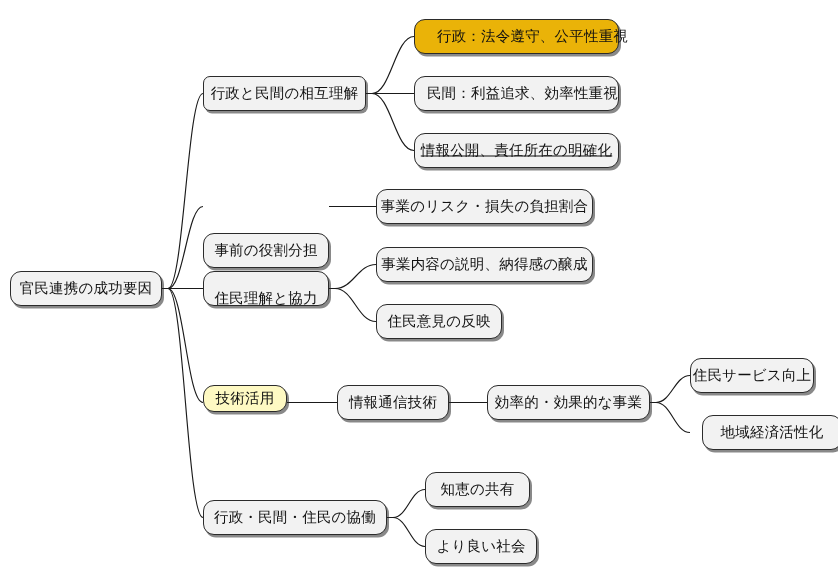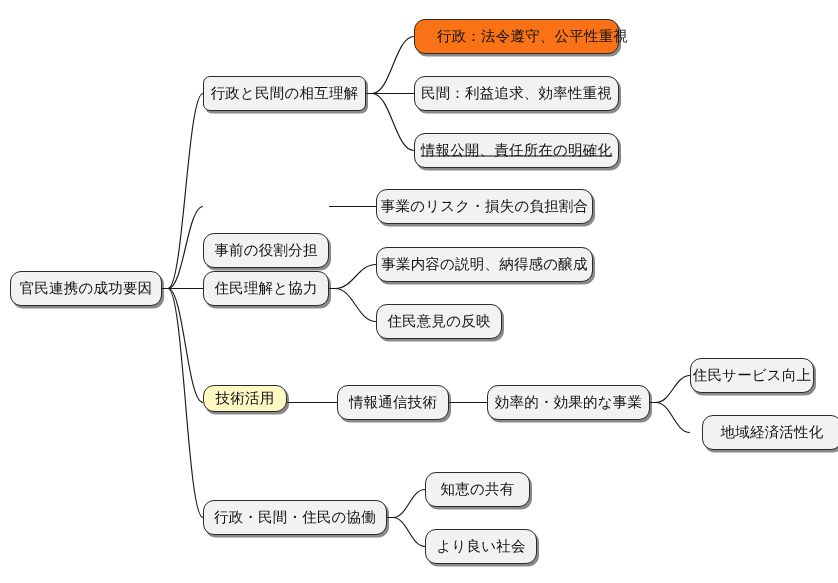--- a/index.html
+++ b/index.html
@@ -76,36 +76,36 @@
       <path d="M 387 517.5 L 393 517.5 C 407.4 517.5, 410.6 489.5, 425 489.5" class="edge" stroke="#1a1a1a"></path>
       <path d="M 387 517.5 L 393 517.5 C 407.4 517.5, 410.6 546.5, 425 546.5" class="edge" stroke="#1a1a1a"></path>
     </svg>
   <div id="nodes">
       <div class="node root" style="left: 10px; top: 271px; width: 152px; height: 35px; background: rgb(242, 242, 242); border-color: rgb(43, 43, 43); color: rgb(17, 17, 17);">
         <span class="node-label">官民連携の成功要因</span>
       </div>
       <div class="node leaf" style="left: 203px; top: 76px; width: 163px; height: 35px; background: rgb(242, 242, 242); border-color: rgb(43, 43, 43); color: rgb(17, 17, 17); border-radius: 7px;">
         <span class="node-label">行政と民間の相互理解</span>
       </div>
-      <div class="node leaf" style="left: 414px; top: 19px; width: 205px; height: 35px; background: #f97316; border-color: rgb(43, 43, 43); color: rgb(17, 17, 17); padding-left: 32px;">
+      <div class="node leaf" style="left: 414px; top: 19px; width: 205px; height: 35px; background: #eab308; border-color: rgb(43, 43, 43); color: rgb(17, 17, 17); padding-left: 32px;">
         <span class="node-label">行政：法令遵守、公平性重視</span>
       </div>
-      <div class="node leaf" style="left: 414px; top: 76px; width: 205px; height: 35px; background: rgb(242, 242, 242); border-color: rgb(43, 43, 43); color: rgb(17, 17, 17);">
+      <div class="node leaf" style="left: 414px; top: 76px; width: 205px; height: 35px; background: rgb(242, 242, 242); border-color: rgb(43, 43, 43); color: rgb(17, 17, 17); justify-content: flex-end;">
         <span class="node-label">民間：利益追求、効率性重視</span>
       </div>
       <div class="node leaf" style="left: 414px; top: 133px; width: 205px; height: 35px; background: rgb(242, 242, 242); border-color: rgb(43, 43, 43); color: rgb(17, 17, 17); text-decoration: underline;">
         <span class="node-label">情報公開、責任所在の明確化</span>
       </div>
       <div class="node leaf" style="left: 203px; top: 189px; width: 126px; height: 35px; background: rgb(242, 242, 242); border-color: rgb(43, 43, 43); color: rgb(17, 17, 17); margin-top: 44px;">
         <span class="node-label">事前の役割分担</span>
       </div>
       <div class="node leaf" style="left: 376px; top: 189px; width: 217px; height: 35px; background: rgb(242, 242, 242); border-color: rgb(43, 43, 43); color: rgb(17, 17, 17);">
         <span class="node-label">事業のリスク・損失の負担割合</span>
       </div>
-      <div class="node leaf" style="left: 203px; top: 271px; width: 126px; height: 35px; background: rgb(242, 242, 242); border-color: rgb(43, 43, 43); color: rgb(17, 17, 17);">
+      <div class="node leaf" style="left: 203px; top: 271px; width: 126px; height: 35px; background: rgb(242, 242, 242); border-color: rgb(43, 43, 43); color: rgb(17, 17, 17); align-items: flex-end;">
         <span class="node-label">住民理解と協力</span>
       </div>
       <div class="node leaf" style="left: 376px; top: 247px; width: 217px; height: 35px; background: rgb(242, 242, 242); border-color: rgb(43, 43, 43); color: rgb(17, 17, 17);">
         <span class="node-label">事業内容の説明、納得感の醸成</span>
       </div>
       <div class="node leaf" style="left: 376px; top: 304px; width: 126px; height: 35px; background: rgb(242, 242, 242); border-color: rgb(43, 43, 43); color: rgb(17, 17, 17);">
         <span class="node-label">住民意見の反映</span>
       </div>
       <div class="node leaf" style="left: 203px; top: 385px; width: 84px; height: 27px; background: #fef9c3; border-color: rgb(43, 43, 43); color: rgb(17, 17, 17);">
         <span class="node-label">技術活用</span>

